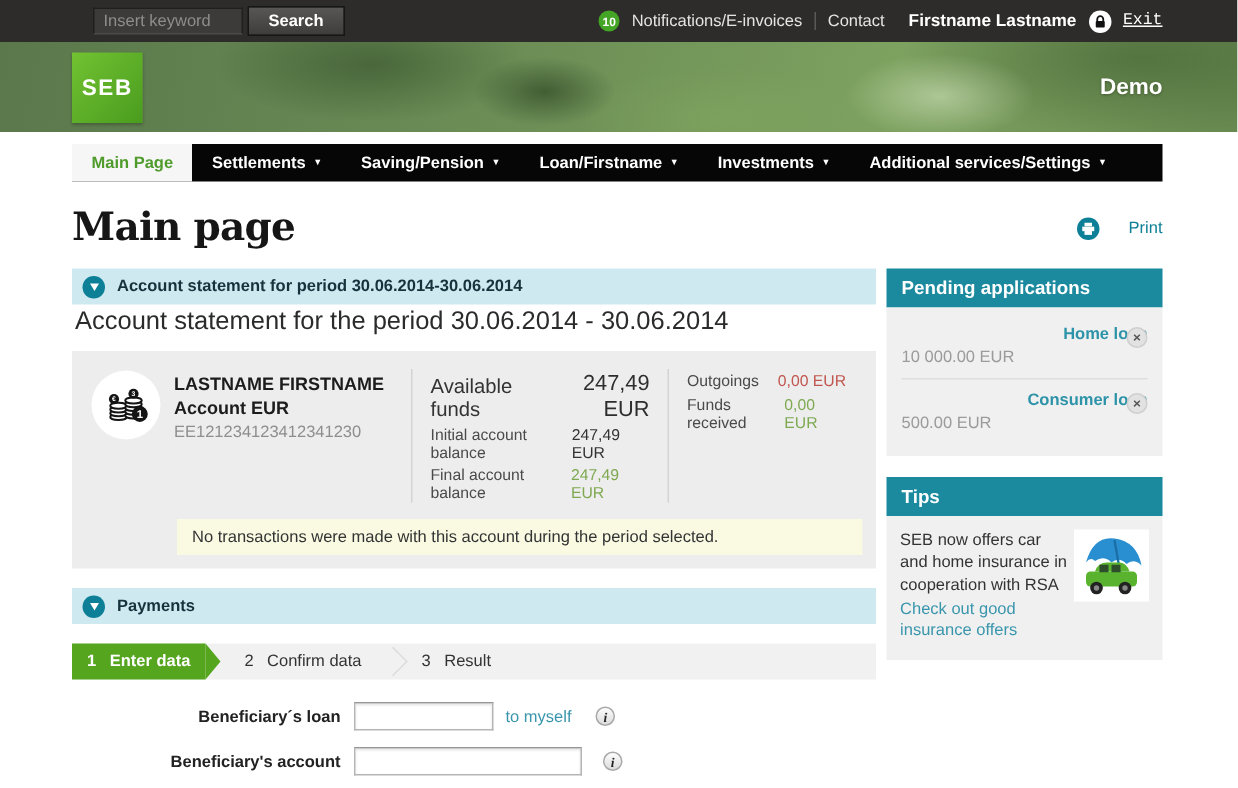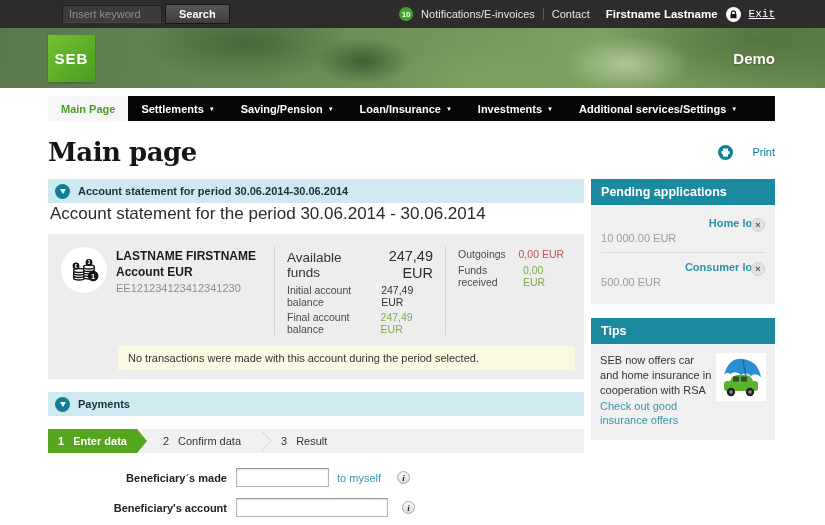--- a/index.html
+++ b/index.html
@@ -144,21 +144,21 @@
     </div>
   <div class="nav-item">
       <span>Settlements</span>
       <span class="nav-caret">▼</span>
     </div>
   <div class="nav-item">
       <span>Saving/Pension</span>
       <span class="nav-caret">▼</span>
     </div>
   <div class="nav-item">
-      <span>Loan/Insurance</span>
+      <span>Loan/Firstname</span>
       <span class="nav-caret">▼</span>
     </div>
   <div class="nav-item">
       <span>Investments</span>
       <span class="nav-caret">▼</span>
     </div>
   <div class="nav-item">
       <span>Additional services/Settings</span>
       <span class="nav-caret">▼</span>
     </div>
@@ -275,21 +275,21 @@
           <span>Confirm data</span>
         </div>
         <div class="step with-chev">
           <span>3</span>
           <span>Result</span>
         </div>
       </div>
 
       <div class="form">
         <div class="form-row">
-          <label class="form-label">Beneficiary´s made</label>
+          <label class="form-label">Beneficiary´s loan</label>
           <input class="text-input w-small" style="">
           <span class="inline-link">to myself</span>
           <span class="info-icon" style="margin-left:16px">i</span>
         </div>
         <div class="form-row">
           <label class="form-label">Beneficiary's account</label>
           <input class="text-input w-mid" style="">
           <span class="info-icon">i</span>
         </div>
 

